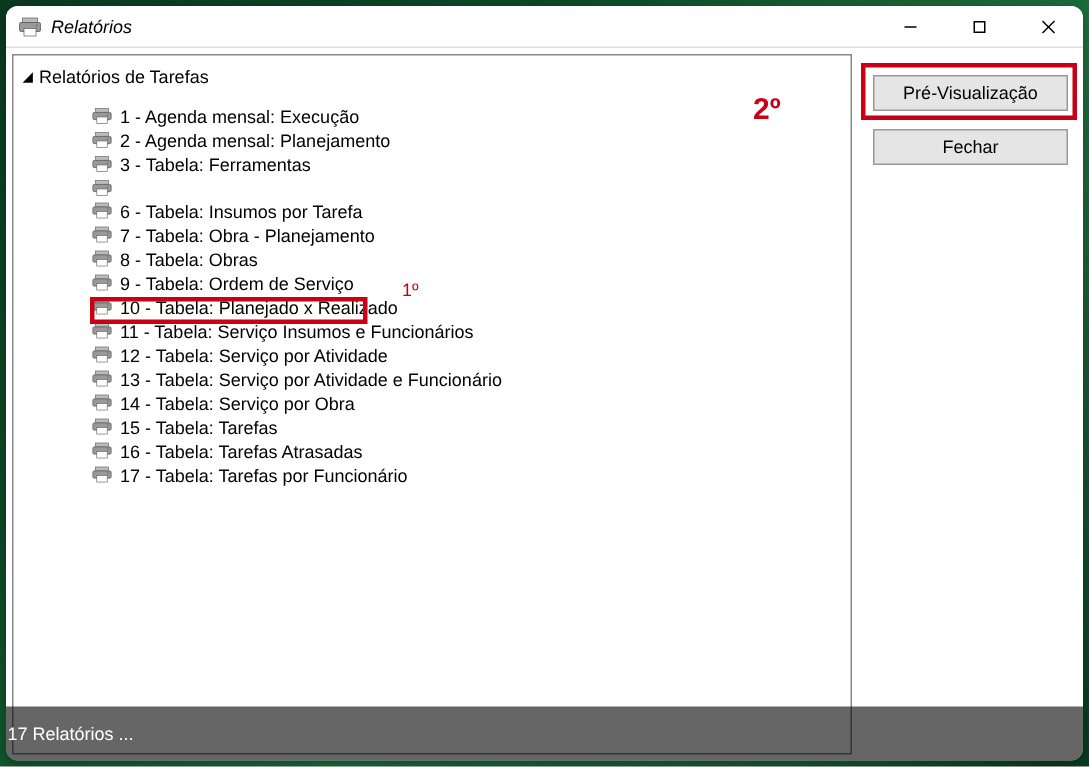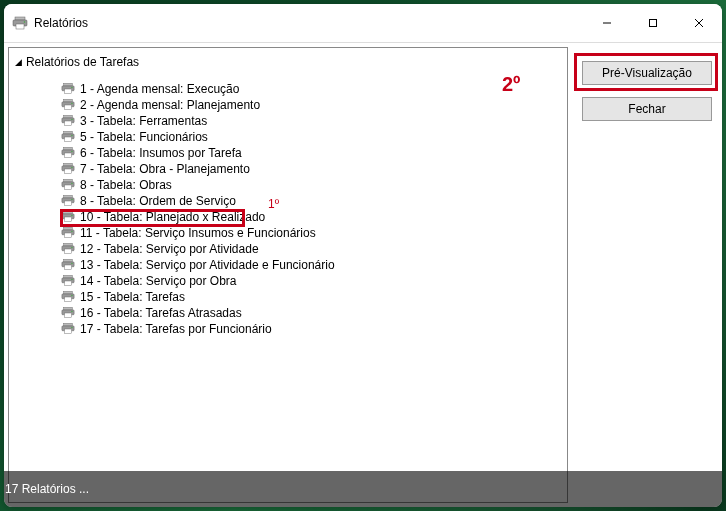--- a/index.html
+++ b/index.html
@@ -28,25 +28,26 @@
     right: 4px;
     bottom: 4px;
     background: #fff;
     border-radius: 8px;
     overflow: hidden;
     display: flex;
     flex-direction: column;
     box-shadow: 0 2px 8px rgba(0,0,0,0.3);
   }
   .titlebar {
-    height: 39px;
+    height: 28px;
     display: flex;
     align-items: center;
     border-bottom: 1px solid #ddd;
     background: #fff;
+    font-style: italic;
   }
   .titlebar .app-icon {
     width: 16px; height: 16px;
     margin: 0 6px 0 8px;
     display: inline-flex;
   }
   .titlebar .title-text {
     font-size: 12px;
     color: #000;
   }
@@ -256,21 +257,20 @@
           </li>
           <li>
             <span class="icon">
               <svg viewBox="0 0 16 16" width="16" height="14">
                 <rect x="3" y="1.5" width="10" height="3" fill="#bbb" stroke="#666" stroke-width="0.5"></rect>
                 <rect x="1" y="4.5" width="14" height="5.5" rx="1" fill="#999" stroke="#555" stroke-width="0.5"></rect>
                 <rect x="4" y="8" width="8" height="5" fill="#fff" stroke="#666" stroke-width="0.5"></rect>
                 <circle cx="12.5" cy="6.2" r="0.8" fill="#4a4"></circle>
               </svg>
             </span>
-            <span>5 - Tabela: Funcionários</span>
           </li>
           <li>
             <span class="icon">
               <svg viewBox="0 0 16 16" width="16" height="14">
                 <rect x="3" y="1.5" width="10" height="3" fill="#bbb" stroke="#666" stroke-width="0.5"></rect>
                 <rect x="1" y="4.5" width="14" height="5.5" rx="1" fill="#999" stroke="#555" stroke-width="0.5"></rect>
                 <rect x="4" y="8" width="8" height="5" fill="#fff" stroke="#666" stroke-width="0.5"></rect>
                 <circle cx="12.5" cy="6.2" r="0.8" fill="#4a4"></circle>
               </svg>
             </span>
@@ -300,21 +300,21 @@
           </li>
           <li>
             <span class="icon">
               <svg viewBox="0 0 16 16" width="16" height="14">
                 <rect x="3" y="1.5" width="10" height="3" fill="#bbb" stroke="#666" stroke-width="0.5"></rect>
                 <rect x="1" y="4.5" width="14" height="5.5" rx="1" fill="#999" stroke="#555" stroke-width="0.5"></rect>
                 <rect x="4" y="8" width="8" height="5" fill="#fff" stroke="#666" stroke-width="0.5"></rect>
                 <circle cx="12.5" cy="6.2" r="0.8" fill="#4a4"></circle>
               </svg>
             </span>
-            <span>8 - Tabela: Ordem de Serviço</span>
+            <span>9 - Tabela: Ordem de Serviço</span>
           </li>
           <li>
             <span class="icon">
               <svg viewBox="0 0 16 16" width="16" height="14">
                 <rect x="3" y="1.5" width="10" height="3" fill="#bbb" stroke="#666" stroke-width="0.5"></rect>
                 <rect x="1" y="4.5" width="14" height="5.5" rx="1" fill="#999" stroke="#555" stroke-width="0.5"></rect>
                 <rect x="4" y="8" width="8" height="5" fill="#fff" stroke="#666" stroke-width="0.5"></rect>
                 <circle cx="12.5" cy="6.2" r="0.8" fill="#4a4"></circle>
               </svg>
             </span>

